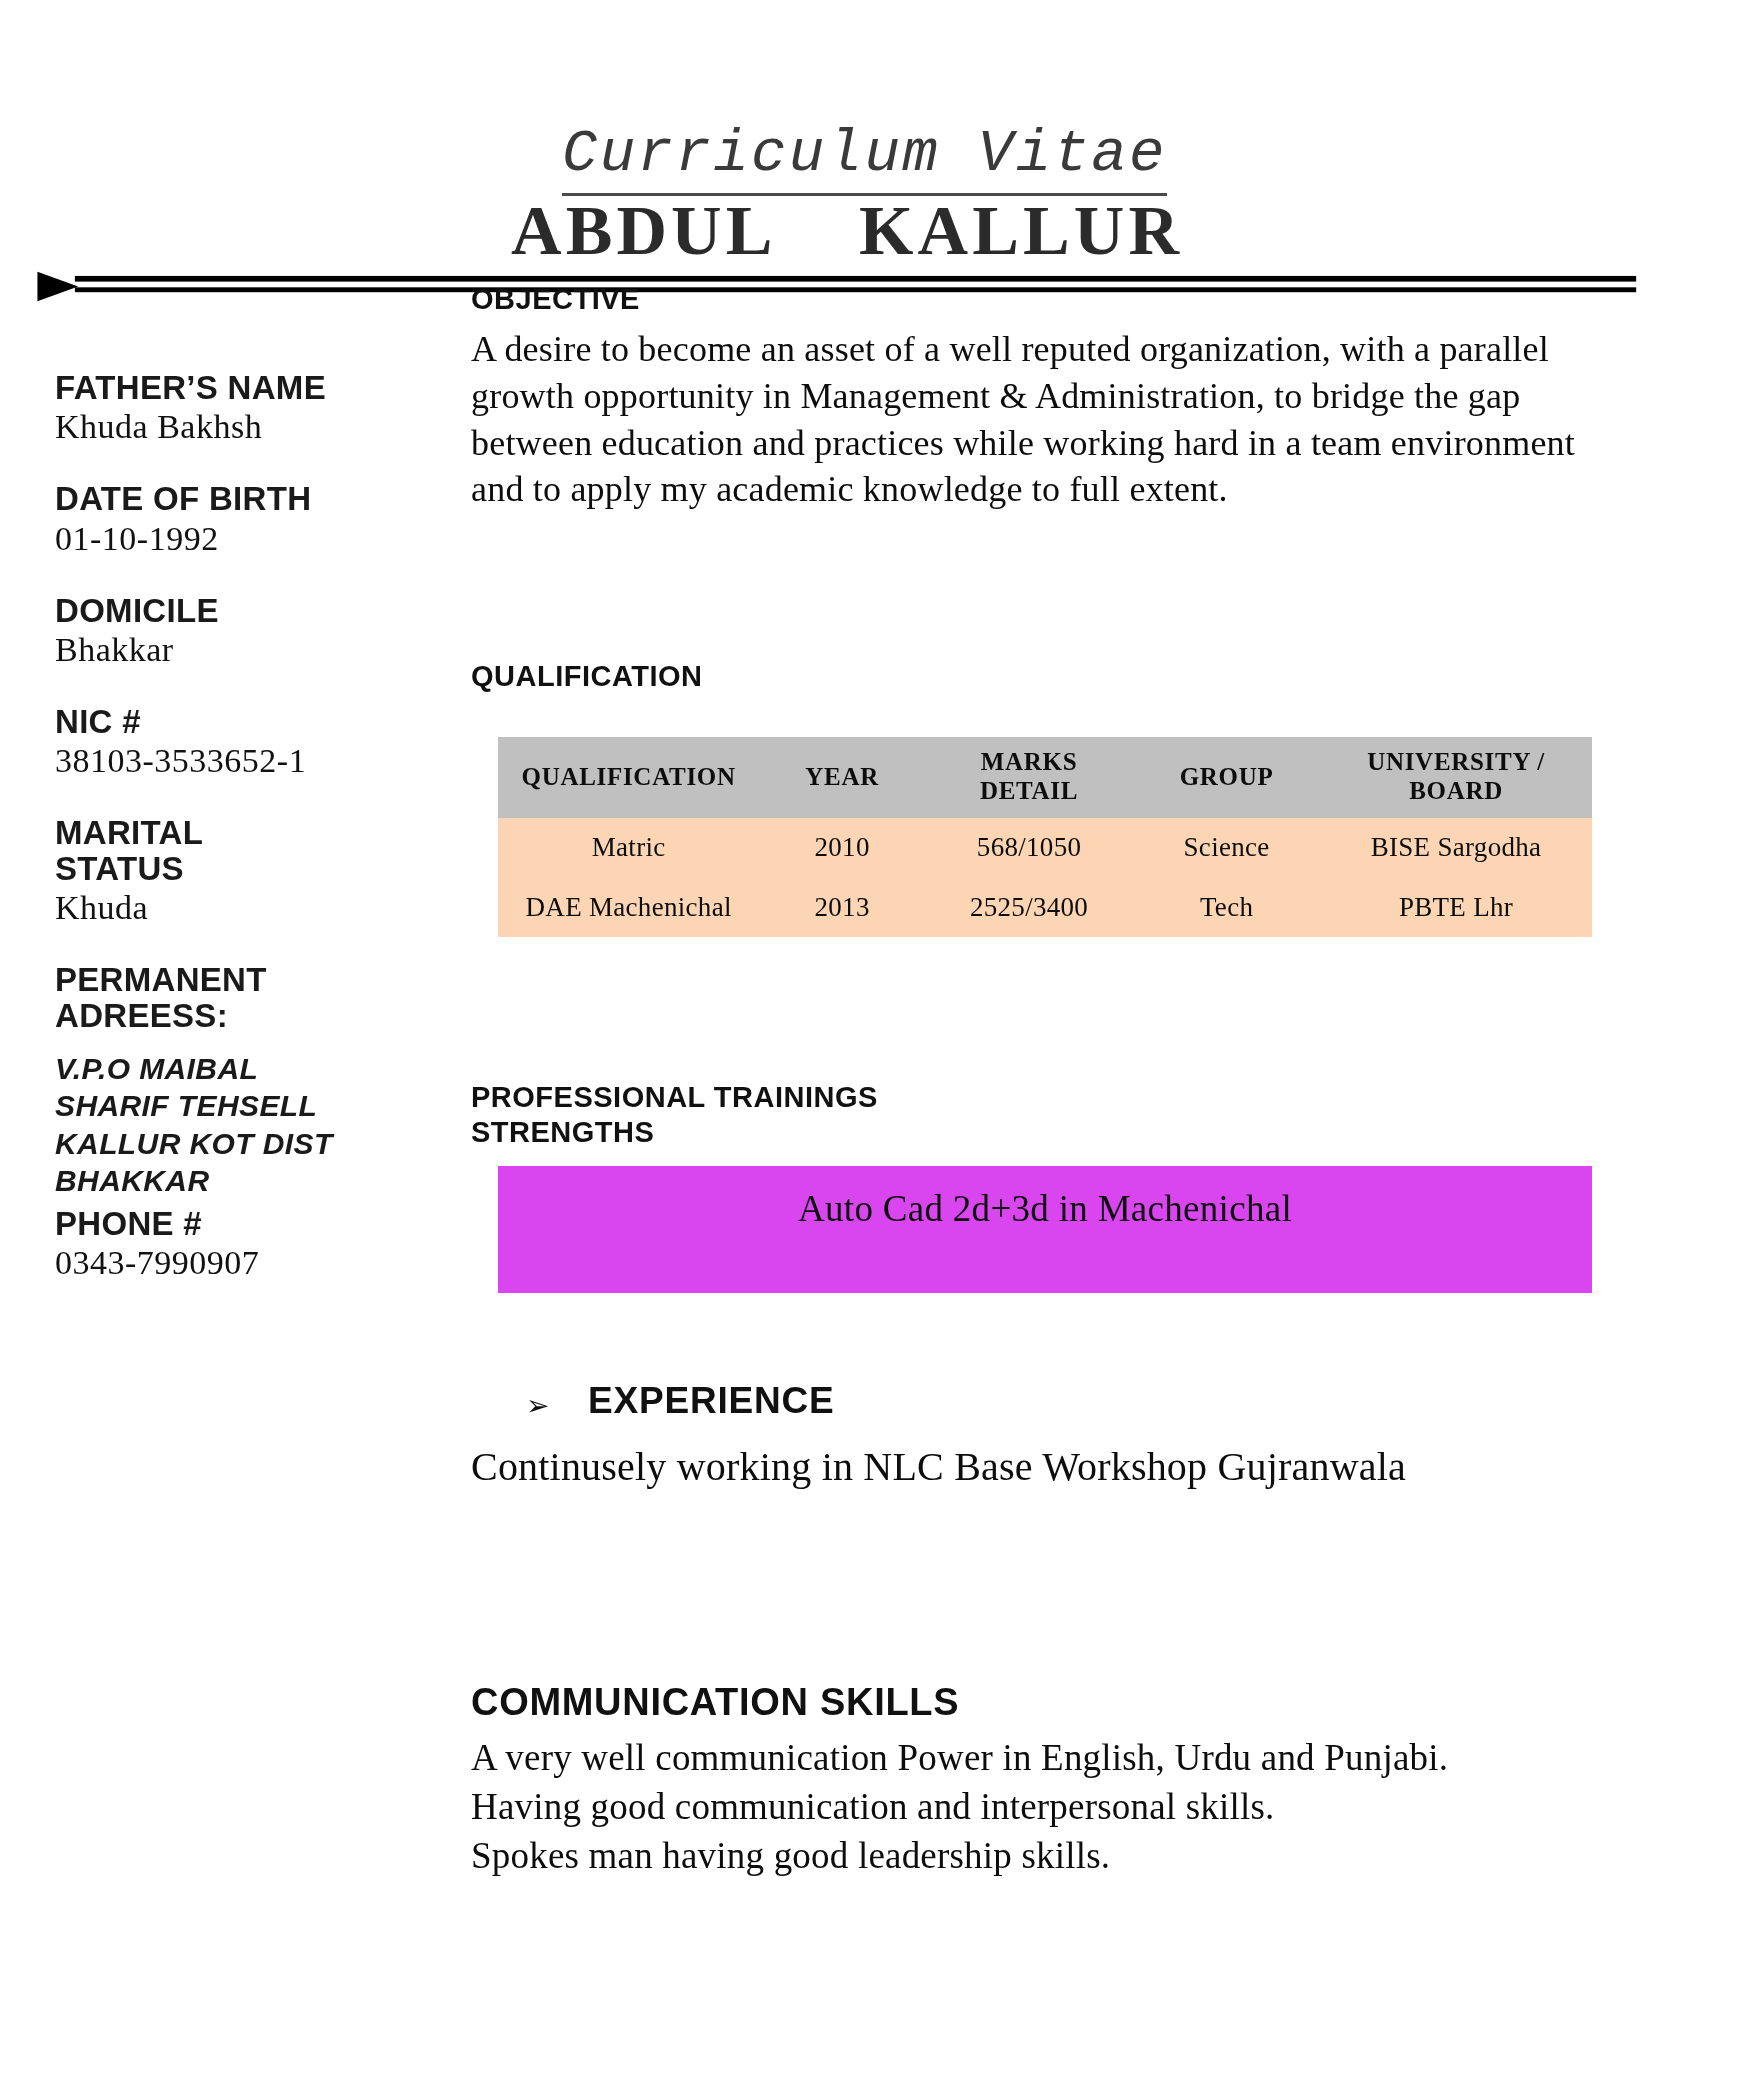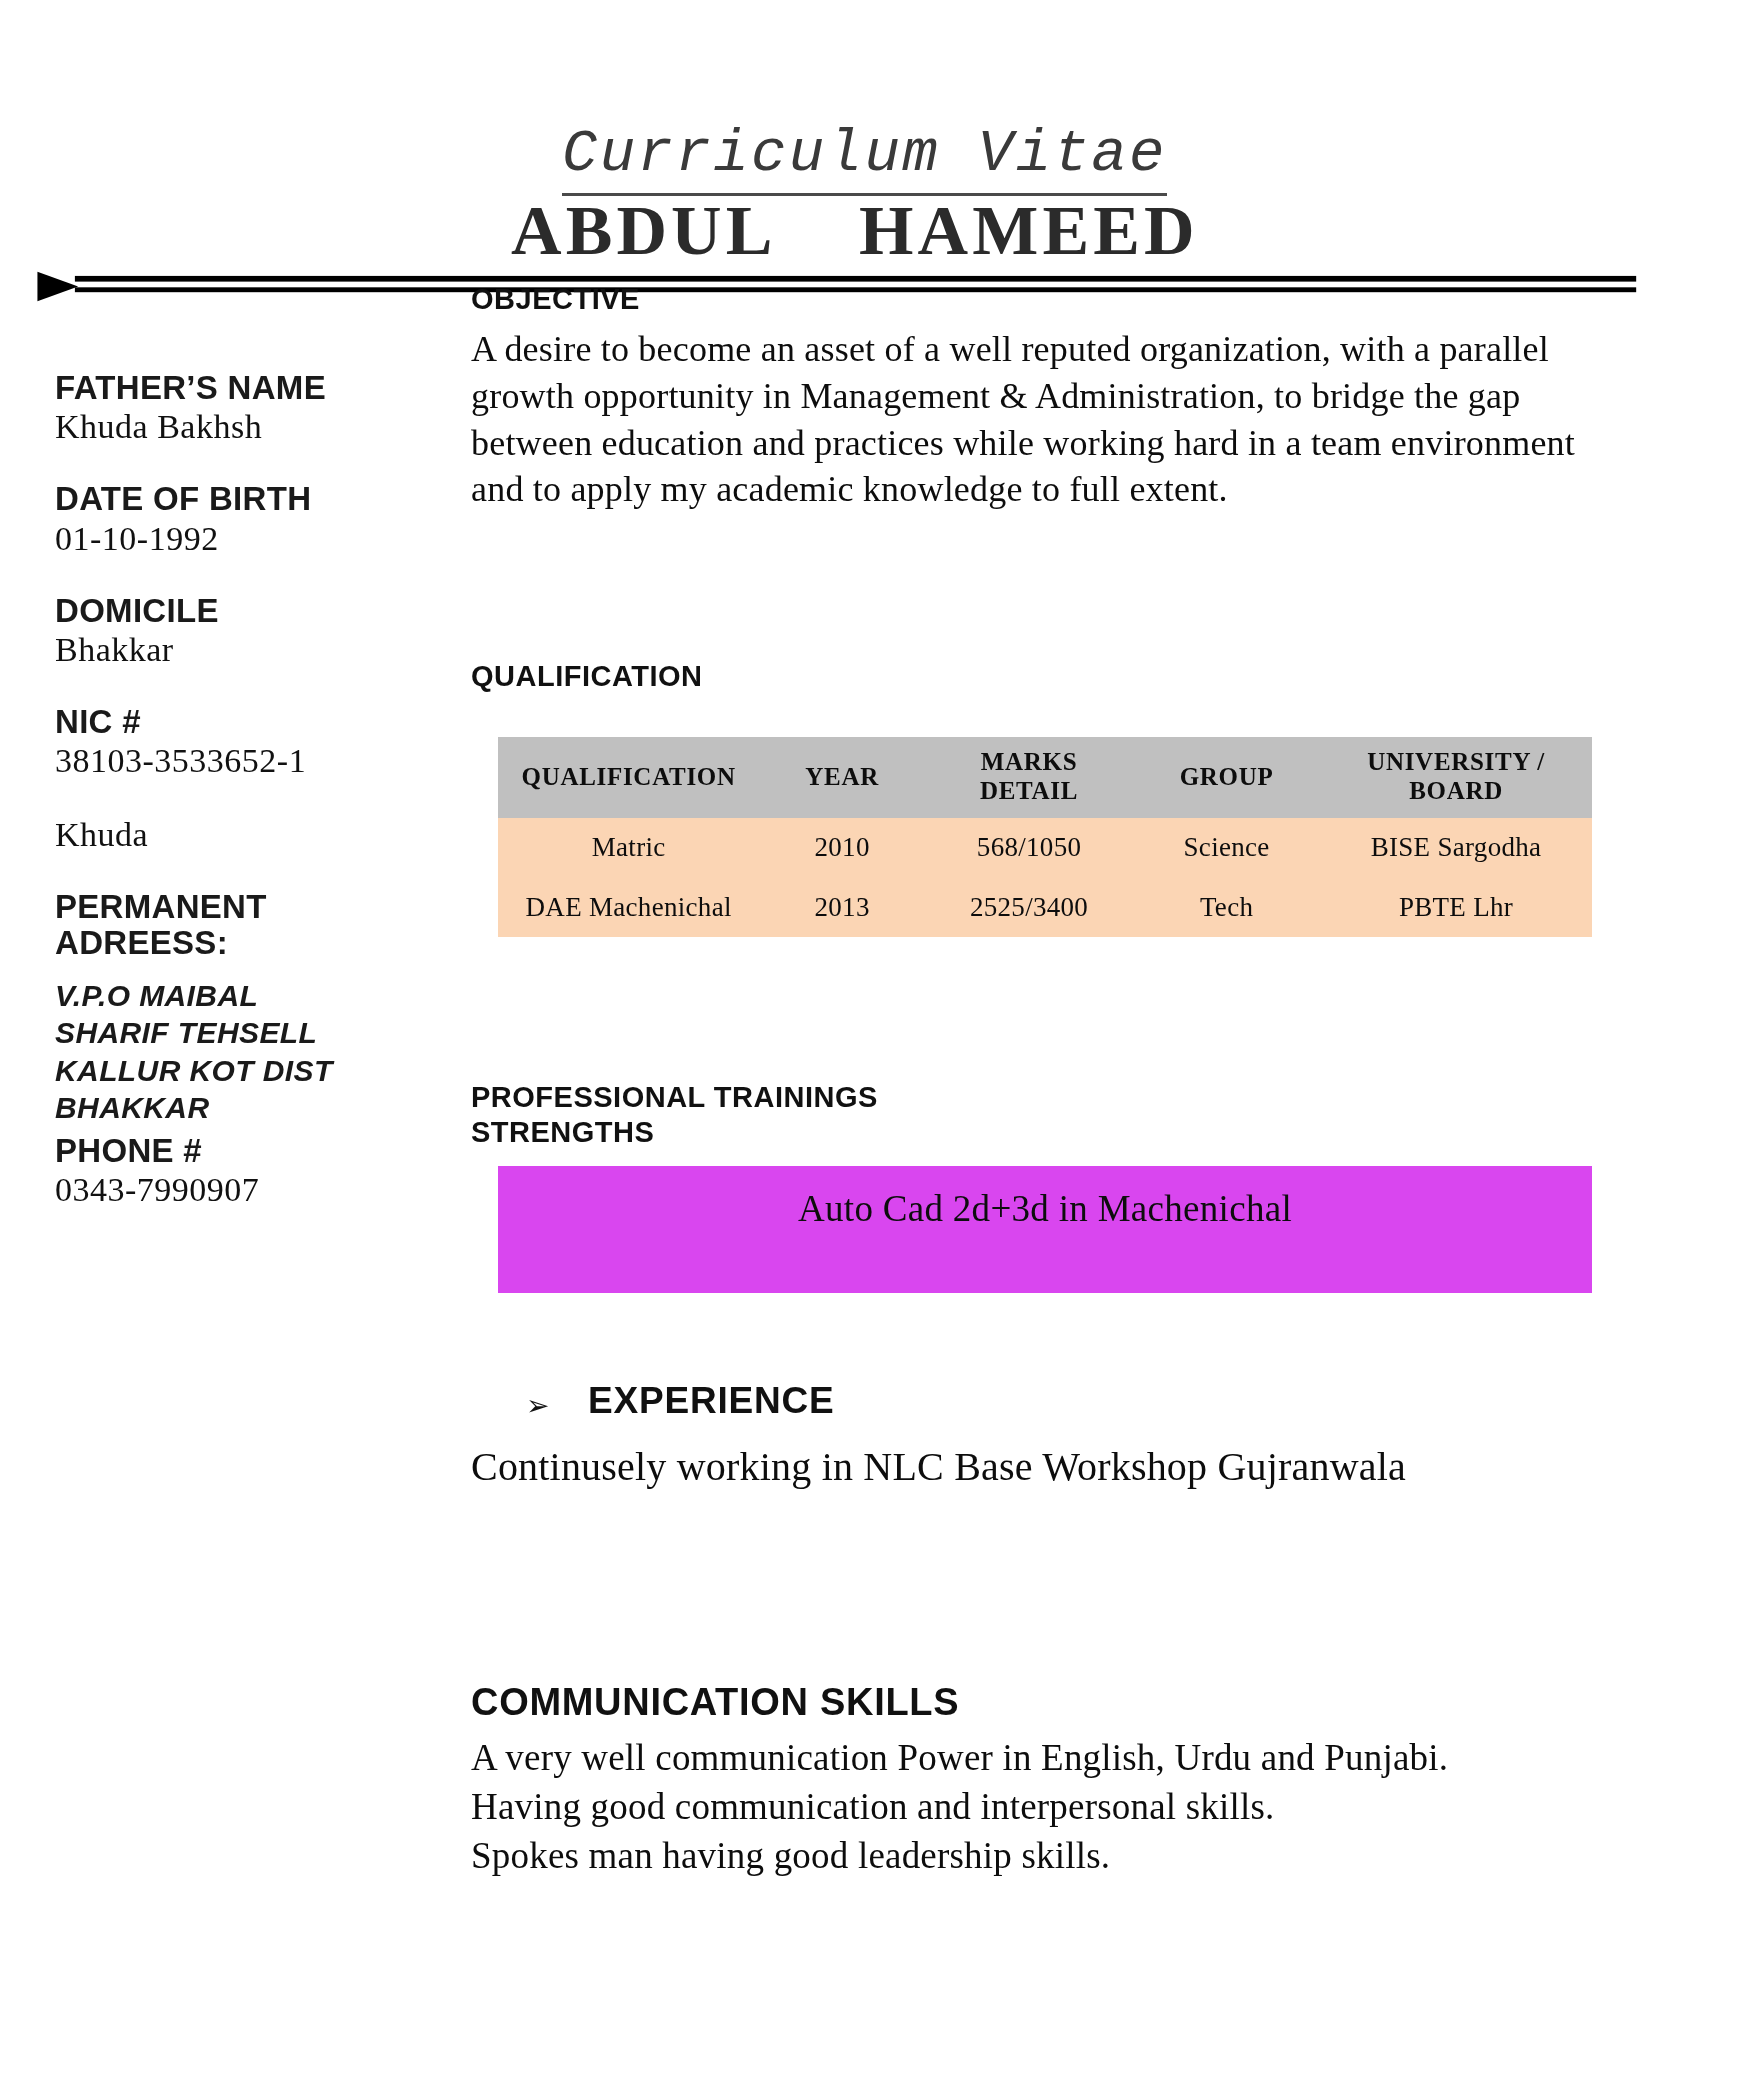--- a/index.html
+++ b/index.html
@@ -220,21 +220,21 @@
     line-height: 1.33;
     letter-spacing: 0.2px;
     white-space: pre-line;
   }
 </style>
 </head>
 <body>
 
 <div id="header-area">
   <div id="cv-title">Curriculum Vitae</div>
-  <div id="person-name">ABDUL    HAMEED</div>
+  <div id="person-name">ABDUL    KALLUR</div>
 </div>
 
 <div id="divider">
   <svg width="1742" height="33" viewBox="0 0 2140 40" xmlns="http://www.w3.org/2000/svg">
     <polygon points="46,2 46,38 96,20" fill="#000000"></polygon>
     <rect x="92" y="7" width="1918" height="7" fill="#000000"></rect>
     <rect x="92" y="21" width="1918" height="6" fill="#000000"></rect>
   </svg>
 </div>
 
@@ -254,20 +254,22 @@
     <div class="side-label">DOMICILE</div>
     <div class="side-value">Bhakkar</div>
   </div>
 
   <div class="side-block">
     <div class="side-label">NIC #</div>
     <div class="side-value">38103-3533652-1</div>
   </div>
 
   <div class="side-block">
+    <div class="side-label">MARITAL
+STATUS</div>
     <div class="side-value">Khuda</div>
   </div>
 
   <div class="side-block" style="margin-bottom:6.5px">
     <div class="side-label">PERMANENT
 ADREESS:</div>
     <div class="side-value-italic">V.P.O MAIBAL
 SHARIF TEHSELL
 KALLUR KOT DIST
 BHAKKAR</div>

